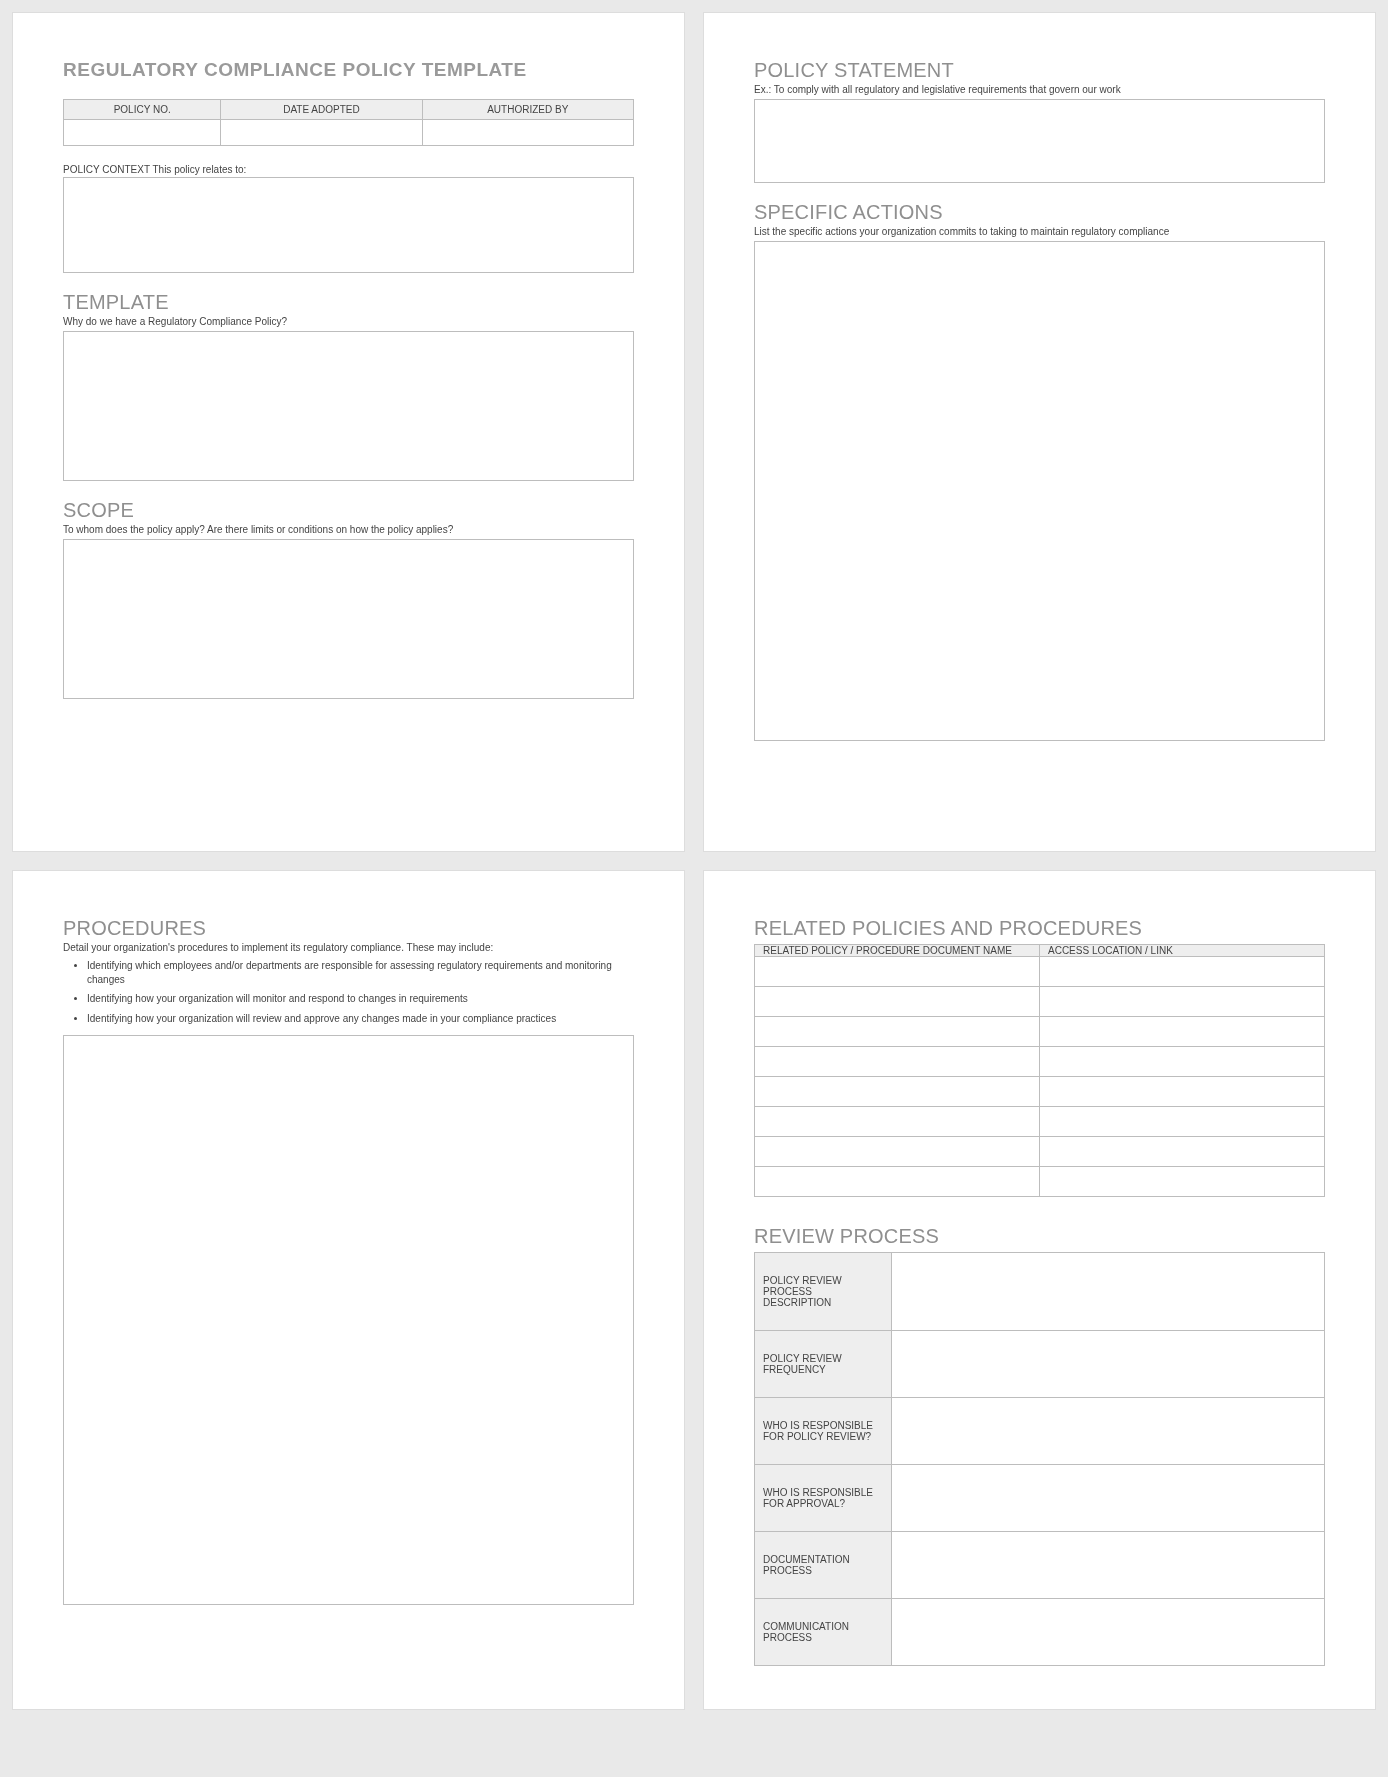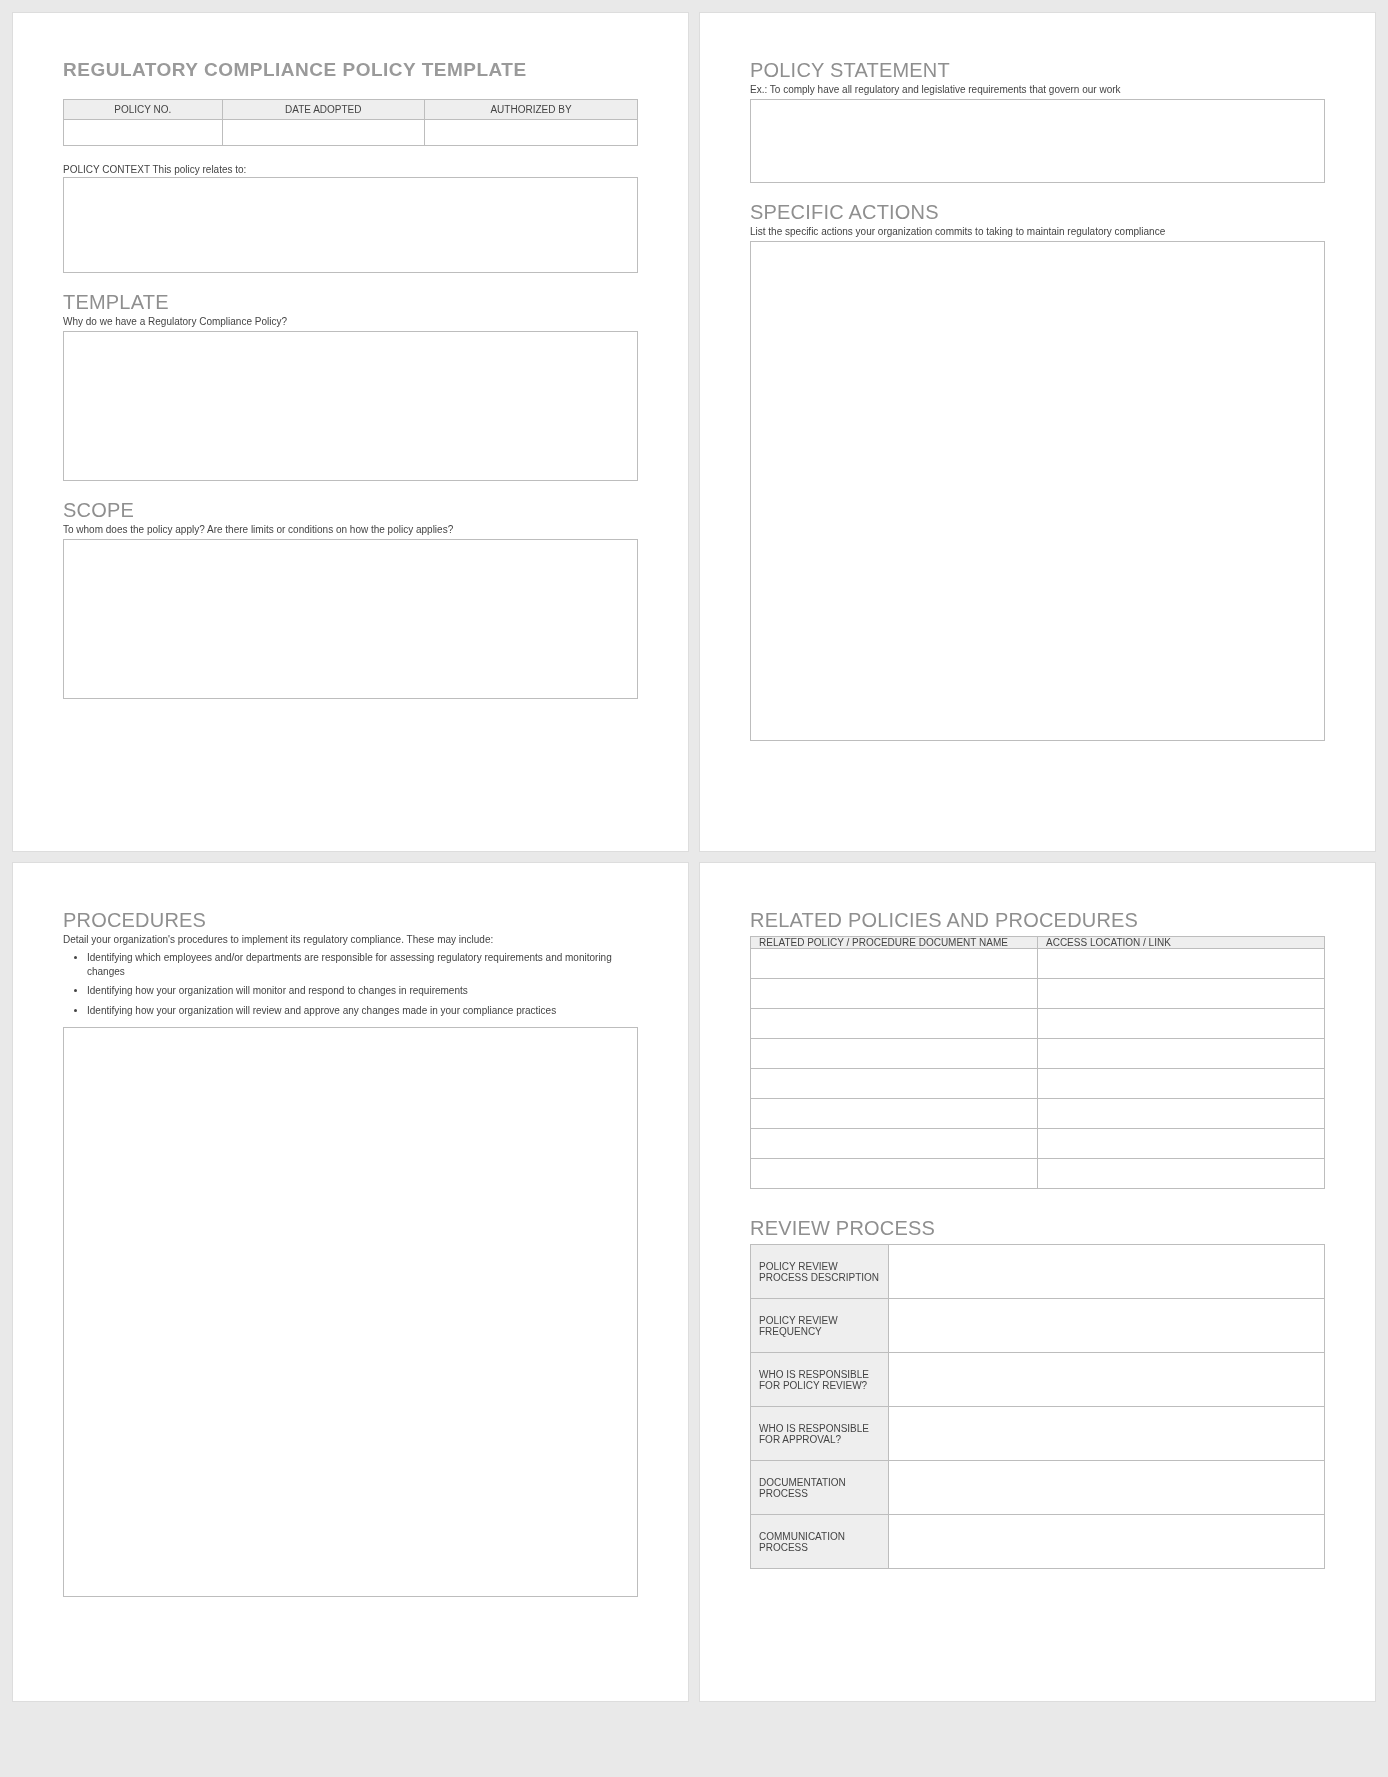--- a/index.html
+++ b/index.html
@@ -7,21 +7,21 @@
     background: #e9e9e9;
     font-family: Arial, Helvetica, sans-serif;
     font-size: 11px;
     color: #444;
     padding: 12px;
   }
   .pages {
     display: grid;
     grid-template-columns: 1fr 1fr;
     grid-template-rows: 1fr 1fr;
-    gap: 10px;
+    gap: 18px;
     width: 1364px;
     margin: 0 auto;
   }
   .page {
     background: #fff;
     border: 1px solid #ddd;
     padding: 46px 50px 40px 50px;
     min-height: 840px;
   }
   .doc-title {
@@ -102,21 +102,21 @@
   .review-table {
     width: 100%;
     border-collapse: collapse;
     margin-top: 4px;
   }
   .review-table td {
     border: 1px solid #bdbdbd;
     height: 54px;
     font-size: 10px;
     color: #444;
-    padding: 15px 8px;
+    padding: 22px 8px;
     vertical-align: middle;
   }
   .review-table td.rlabel {
     background: #eeeeee;
     width: 24%;
   }
 </style>
 </head>
 <body>
 
@@ -157,21 +157,21 @@
     <div class="block">
       <div class="section-title">SCOPE</div>
       <div class="subtext">To whom does the policy apply? Are there limits or conditions on how the policy applies?</div>
       <div class="input-box" style="height:160px;"></div>
     </div>
   </div>
 
   <div class="page">
     <div>
       <div class="section-title">POLICY STATEMENT</div>
-      <div class="subtext">Ex.: To comply have all regulatory and legislative requirements that govern our work</div>
+      <div class="subtext">Ex.: To comply with all regulatory and legislative requirements that govern our work</div>
       <div class="input-box" style="height:84px;"></div>
     </div>
 
     <div class="block">
       <div class="section-title">SPECIFIC ACTIONS</div>
       <div class="subtext">List the specific actions your organization commits to taking to maintain regulatory compliance</div>
       <div class="input-box" style="height:500px;"></div>
     </div>
   </div>
 

